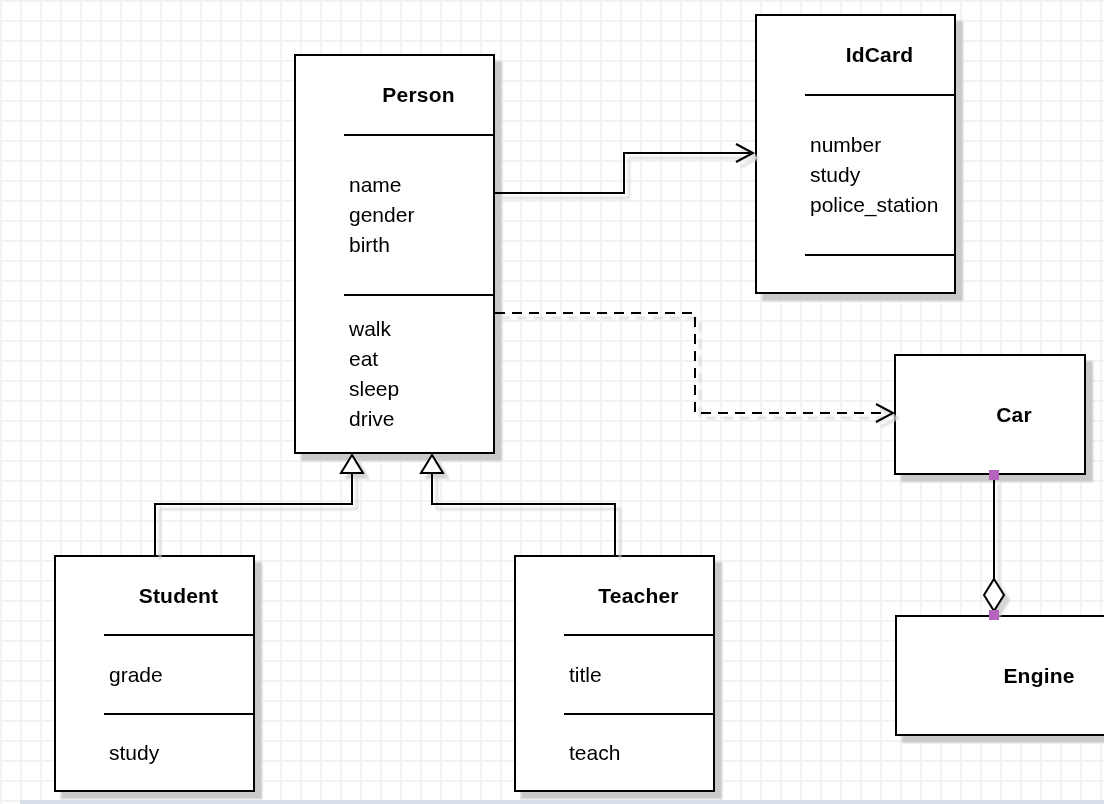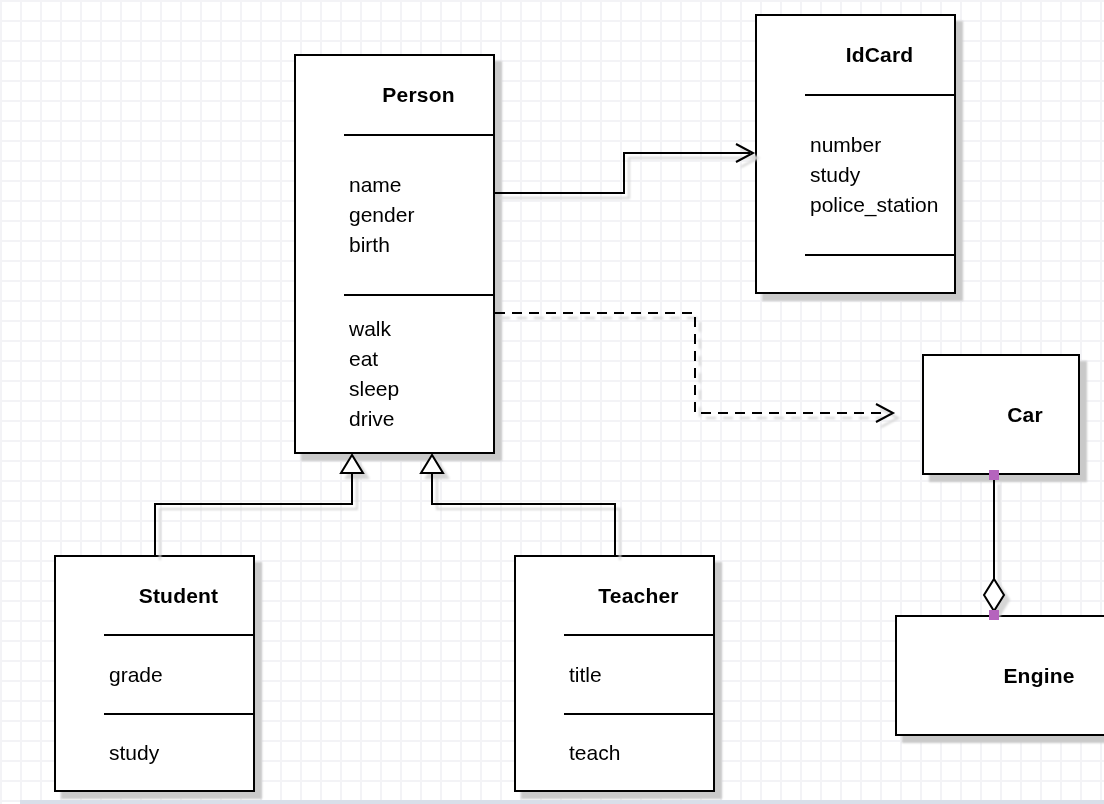--- a/index.html
+++ b/index.html
@@ -84,21 +84,21 @@
   <div class="uml-class" style="left:755px;top:14px;width:201px;height:280px">
     <div class="cls-title" style="height:78px">IdCard</div>
     <div class="cls-section" style="height:160px">
       <div>number</div>
       <div>study</div>
       <div>police_station</div>
     </div>
     <div class="cls-section grow"></div>
   </div>
 
-  <div class="uml-class" style="left:922px;top:354px;width:158px;height:121px">
+  <div class="uml-class" style="left:894px;top:354px;width:192px;height:121px">
     <div class="cls-title fill">Car</div>
   </div>
 
   <div class="uml-class" style="left:895px;top:615px;width:240px;height:121px">
     <div class="cls-title fill">Engine</div>
   </div>
 
   <div class="uml-class" style="left:514px;top:555px;width:201px;height:237px">
     <div class="cls-title" style="height:77px">Teacher</div>
     <div class="cls-section" style="height:79px">

